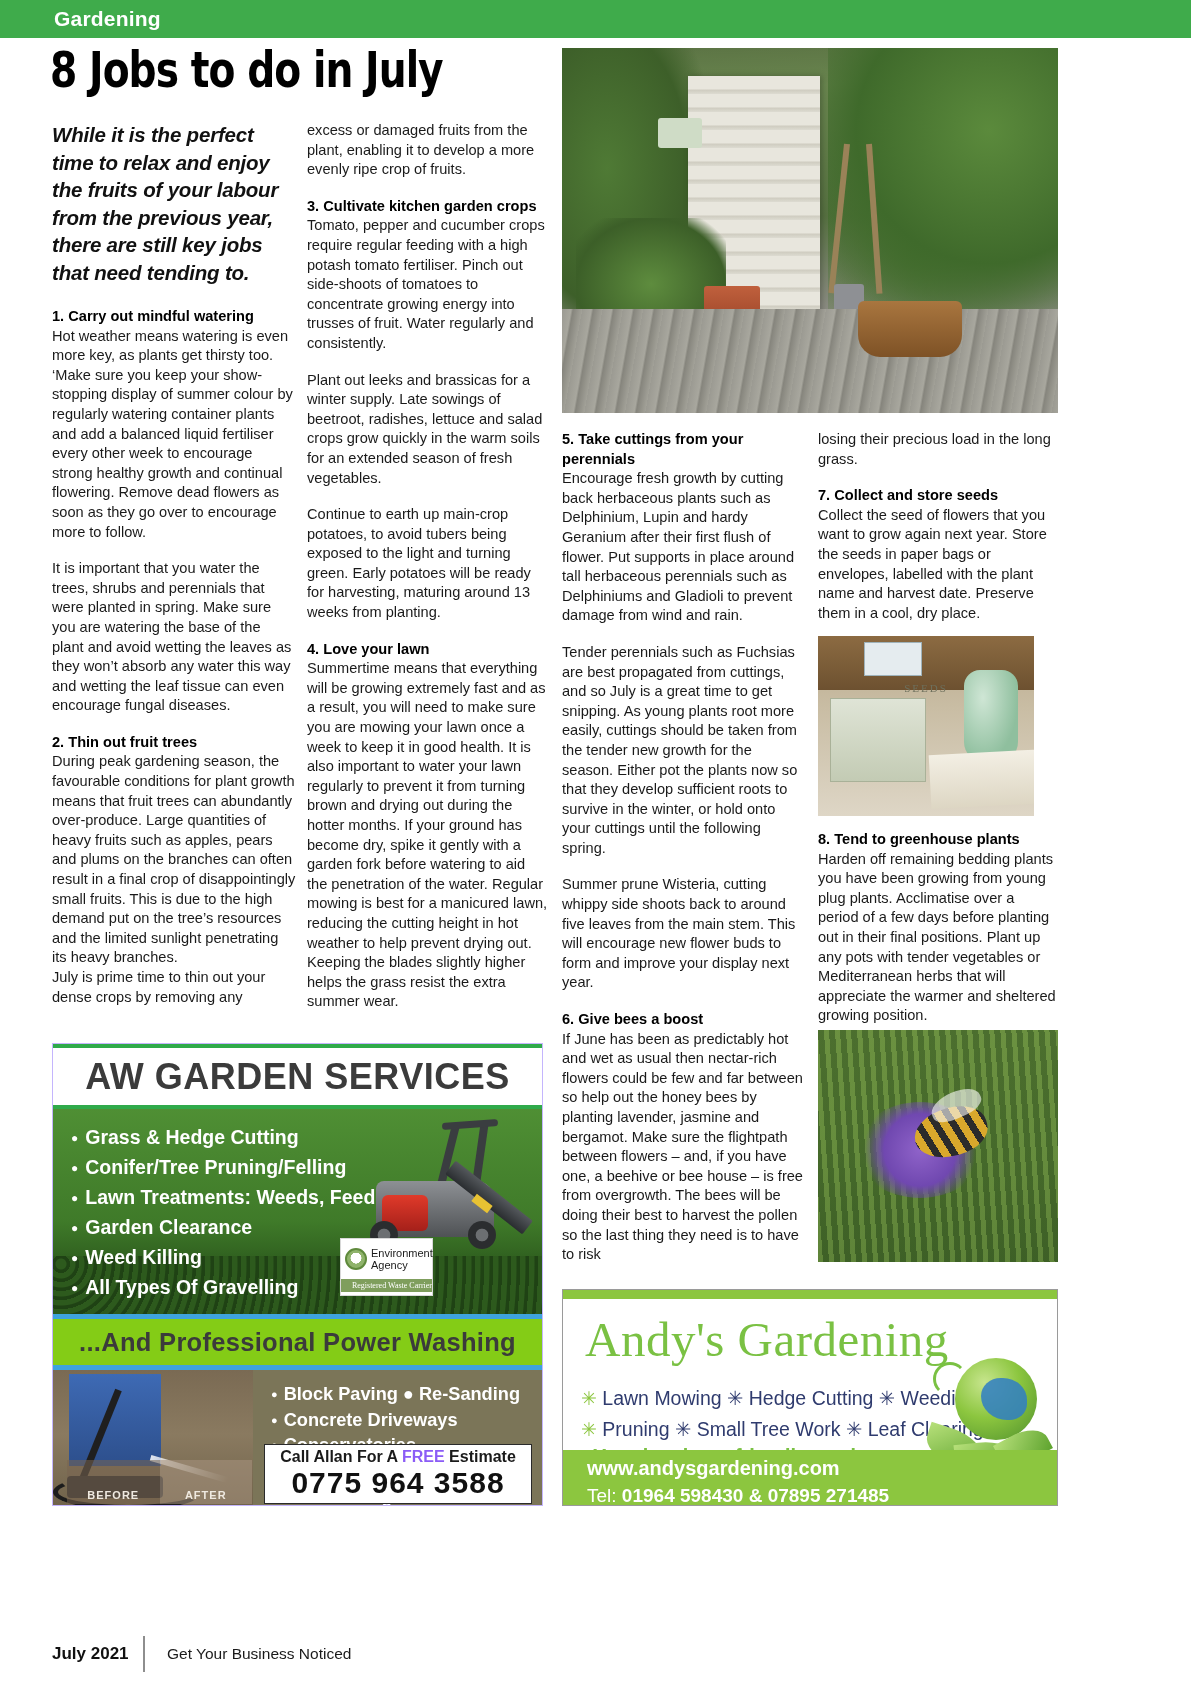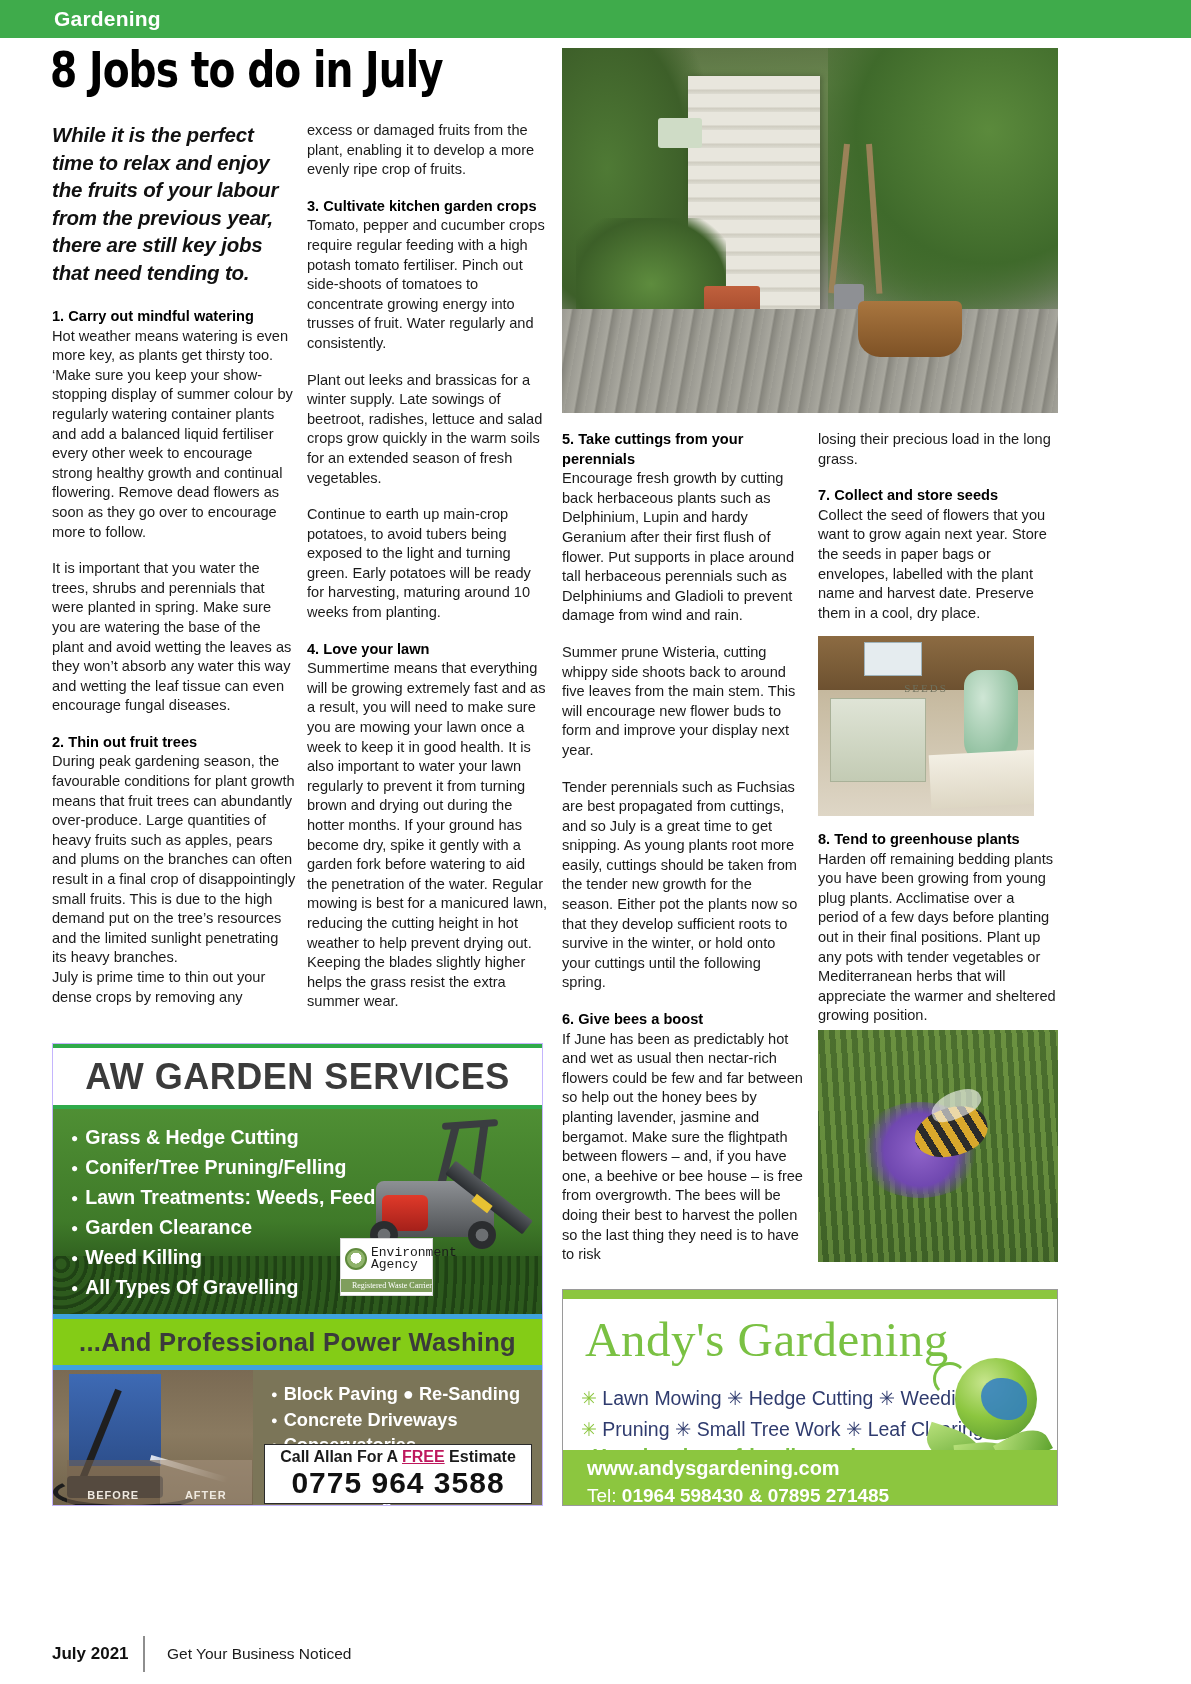--- a/index.html
+++ b/index.html
@@ -231,21 +231,21 @@
   }
   .ea-badge .ea-top {
     display:flex; align-items:center; height:40px; padding-left:4px;
   }
   .ea-badge .ea-circle {
     width:22px; height:22px; border-radius:50%; border:2px solid #5f8a3c;
     margin-right:4px; flex:0 0 auto;
     background: radial-gradient(circle at 50% 45%, #ffffff 0 40%, #8fb36b 42% 100%);
   }
   .ea-badge .ea-txt {
-    font-family:Liberation Mono, monospace; font-size:13px; line-height:12px; color:#1a1a1a;
+    font-family:Liberation Sans, sans-serif; font-size:11px; line-height:12px; color:#1a1a1a;
   }
   .ea-badge .ea-sub {
     background:#7f9e5d; color:#ffffff;
     font-family:"Liberation Serif", serif; font-size:8px;
     text-align:right; padding:2px 0;
   }
   .mower {
     position:absolute; right:10px; top:14px; width:168px; height:140px;
   }
   .mower .deckbody {
@@ -334,21 +334,21 @@
   .pw-list li { list-style:none; }
   .pw-list li:before { content:"\25CF"; font-size:11px; margin-right:6px; vertical-align:2px; }
   .pw-cta {
     position:absolute; right:10px; bottom:8px; width:268px;
     background:#ffffff; border:1px solid #2a2a2a; padding:3px 0 4px;
     text-align:center;
   }
   .pw-cta .cta-line {
     font-size:16px; font-weight:bold; color:#1a1a1a;
   }
-  .pw-cta .cta-line .free { color:#be185d;text-decoration:underline; }
+  .pw-cta .cta-line .free { color:#8b5cf6; }
   .pw-cta .cta-phone {
     font-size:30px; font-weight:bold; letter-spacing:1px; color:#111111;
     line-height:33px;
   }
   .pw-before-after {
     position:absolute; left:14px; bottom:8px; width:185px; height:44px;
     display:flex;
   }
   .pw-before-after .half {
     flex:1; display:flex; align-items:flex-end; justify-content:center;
@@ -448,30 +448,30 @@
     <h3>2. Thin out fruit trees</h3>
     <p style="margin-bottom:0">During peak gardening season, the favourable conditions for plant growth means that fruit trees can abundantly over-produce. Large quantities of heavy fruits such as apples, pears and plums on the branches can often result in a final crop of disappointingly small fruits. This is due to the high demand put on the tree’s resources and the limited sunlight penetrating its heavy branches.</p>
     <p>July is prime time to thin out your dense crops by removing any</p>
   </div>
 
   <div class="col" id="col2">
     <p>excess or damaged fruits from the plant, enabling it to develop a more evenly ripe crop of fruits.</p>
     <h3>3. Cultivate kitchen garden crops</h3>
     <p> Tomato, pepper and cucumber crops require regular feeding with a high potash tomato fertiliser. Pinch out side-shoots of tomatoes to concentrate growing energy into trusses of fruit. Water regularly and consistently.</p>
     <p>Plant out leeks and brassicas for a winter supply. Late sowings of beetroot, radishes, lettuce and salad crops grow quickly in the warm soils for an extended season of fresh vegetables.</p>
-    <p>Continue to earth up main-crop potatoes, to avoid tubers being exposed to the light and turning green. Early potatoes will be ready for harvesting, maturing around 10 weeks from planting.</p>
+    <p>Continue to earth up main-crop potatoes, to avoid tubers being exposed to the light and turning green. Early potatoes will be ready for harvesting, maturing around 13 weeks from planting.</p>
     <h3>4. Love your lawn</h3>
     <p>Summertime means that everything will be growing extremely fast and as a result, you will need to make sure you are mowing your lawn once a week to keep it in good health. It is also important to water your lawn regularly to prevent it from turning brown and drying out during the hotter months. If your ground has become dry, spike it gently with a garden fork before watering to aid the penetration of the water. Regular mowing is best for a manicured lawn, reducing the cutting height in hot weather to help prevent drying out. Keeping the blades slightly higher helps the grass resist the extra summer wear.</p>
   </div>
 
   <div class="col" id="col3">
     <h3>5. Take cuttings from your perennials</h3>
     <p>Encourage fresh growth by cutting back herbaceous plants such as Delphinium, Lupin and hardy Geranium after their first flush of flower. Put supports in place around tall herbaceous perennials such as Delphiniums and Gladioli to prevent damage from wind and rain.</p>
+    <p>Tender perennials such as Fuchsias are best propagated from cuttings, and so July is a great time to get snipping. As young plants root more easily, cuttings should be taken from the tender new growth for the season. Either pot the plants now so that they develop sufficient roots to survive in the winter, or hold onto your cuttings until the following spring.</p>
     <p>Summer prune Wisteria, cutting whippy side shoots back to around five leaves from the main stem. This will encourage new flower buds to form and improve your display next year.</p>
-    <p>Tender perennials such as Fuchsias are best propagated from cuttings, and so July is a great time to get snipping. As young plants root more easily, cuttings should be taken from the tender new growth for the season. Either pot the plants now so that they develop sufficient roots to survive in the winter, or hold onto your cuttings until the following spring.</p>
     <h3>6. Give bees a boost</h3>
     <p>If June has been as predictably hot and wet as usual then nectar-rich flowers could be few and far between so help out the honey bees by planting lavender, jasmine and bergamot. Make sure the flightpath between flowers – and, if you have one, a beehive or bee house – is free from overgrowth. The bees will be doing their best to harvest the pollen so the last thing they need is to have to risk</p>
   </div>
 
   <div class="col" id="col4">
     <p>losing their precious load in the long grass.</p>
     <h3>7. Collect and store seeds</h3>
     <p> Collect the seed of flowers that you want to grow again next year. Store the seeds in paper bags or envelopes, labelled with the plant name and harvest date. Preserve them in a cool, dry place.</p>
   </div>
 

